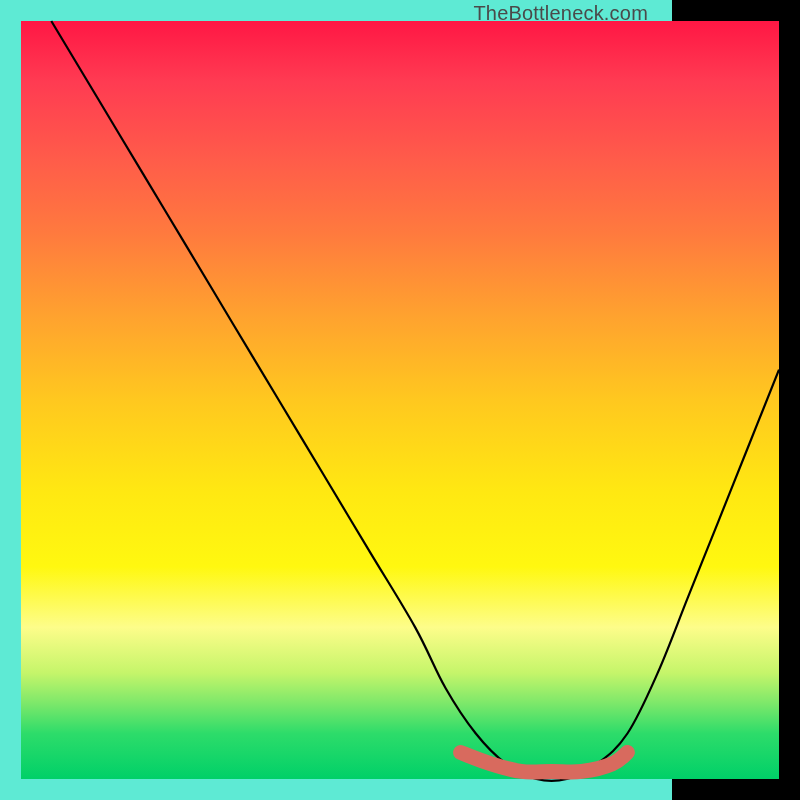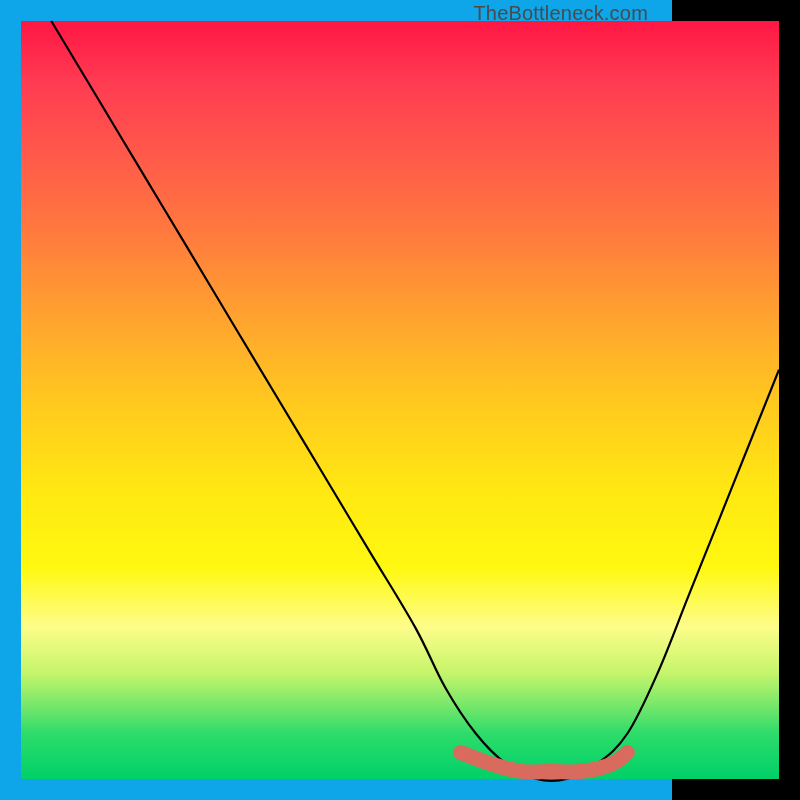--- a/index.html
+++ b/index.html
@@ -8,21 +8,21 @@
     width: 800px;
     height: 800px;
     background: #000;
     overflow: hidden;
     font-family: Arial, Helvetica, sans-serif;
   }
   .frame {
     position: relative;
     width: 672px;
     height: 800px;
-    background: #0ea5e9;
+    background: #5eead4;
   }
   .plot-area {
     position: absolute;
     left: 21px;
     top: 21px;
     width: 758px;
     height: 758px;
     
     background: linear-gradient(
       to bottom,

